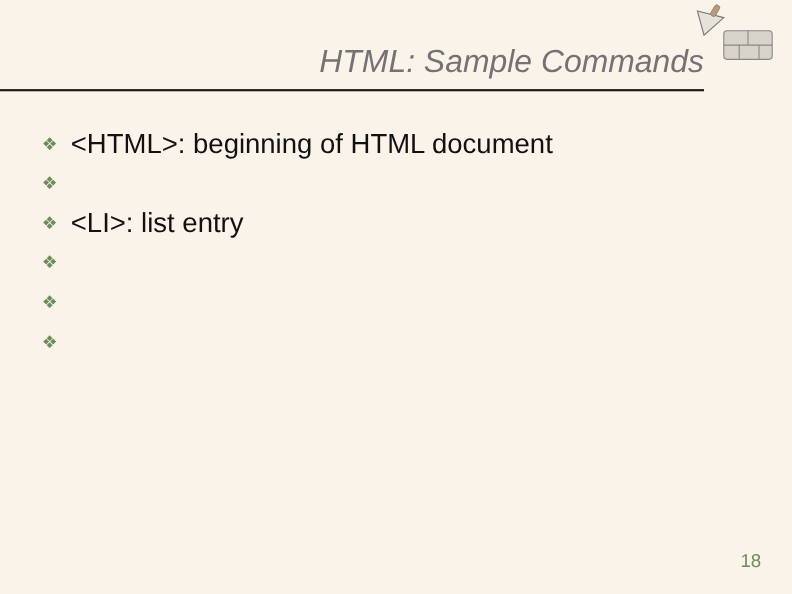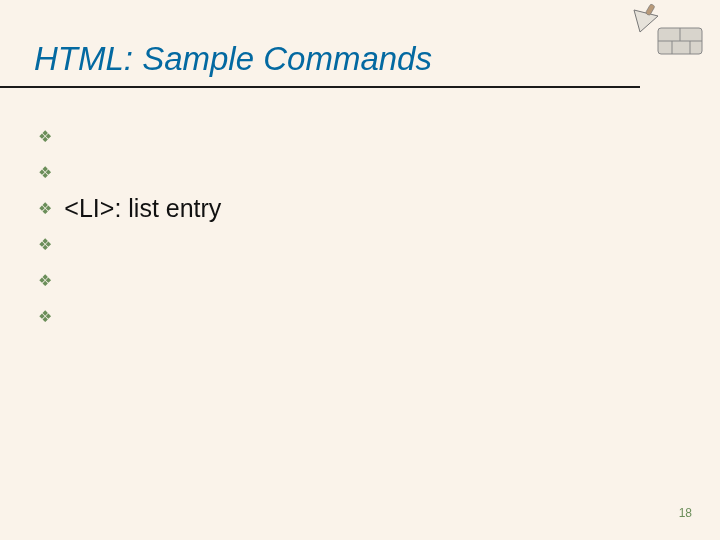--- a/index.html
+++ b/index.html
@@ -11,23 +11,24 @@
     position: relative;
     overflow: hidden;
   }
   .title-wrap {
     padding: 40px 0 8px 34px;
     border-bottom: 2px solid #1a1a1a;
     width: 640px;
   }
   .title {
     font-style: italic;
-    font-size: 33px;
-    color: #0369a1;
+    font-size: 29px;
+    color: #737373;
     font-weight: 400;
+    text-align: right;
   }
   .content {
     padding: 32px 30px 0 38px;
   }
   .item {
     display: flex;
     align-items: flex-start;
     margin-bottom: 3px;
   }
   .bullet {
@@ -40,21 +41,21 @@
   .text {
     font-size: 25px;
     line-height: 33px;
     color: #111;
   }
   .pagenum {
     position: absolute;
     bottom: 20px;
     right: 28px;
     color: #6b8e5a;
-    font-size: 12px;
+    font-size: 17px;
   }
   .deco {
     position: absolute;
     top: 0;
     right: 14px;
     width: 78px;
     height: 60px;
   }
 </style>
 </head>
@@ -74,20 +75,21 @@
   </svg>
 </div>
 
 <div class="title-wrap">
   <h1 class="title">HTML: Sample Commands</h1>
 </div>
 
 <div class="content">
   <div class="item">
     <span class="bullet">❖</span>
+    <span class="text">&lt;HTML&gt;: beginning of HTML document</span>
   </div>
   <div class="item">
     <span class="bullet">❖</span>
   </div>
   <div class="item">
     <span class="bullet">❖</span>
     <span class="text">&lt;LI&gt;: list entry</span>
   </div>
   <div class="item">
     <span class="bullet">❖</span>

